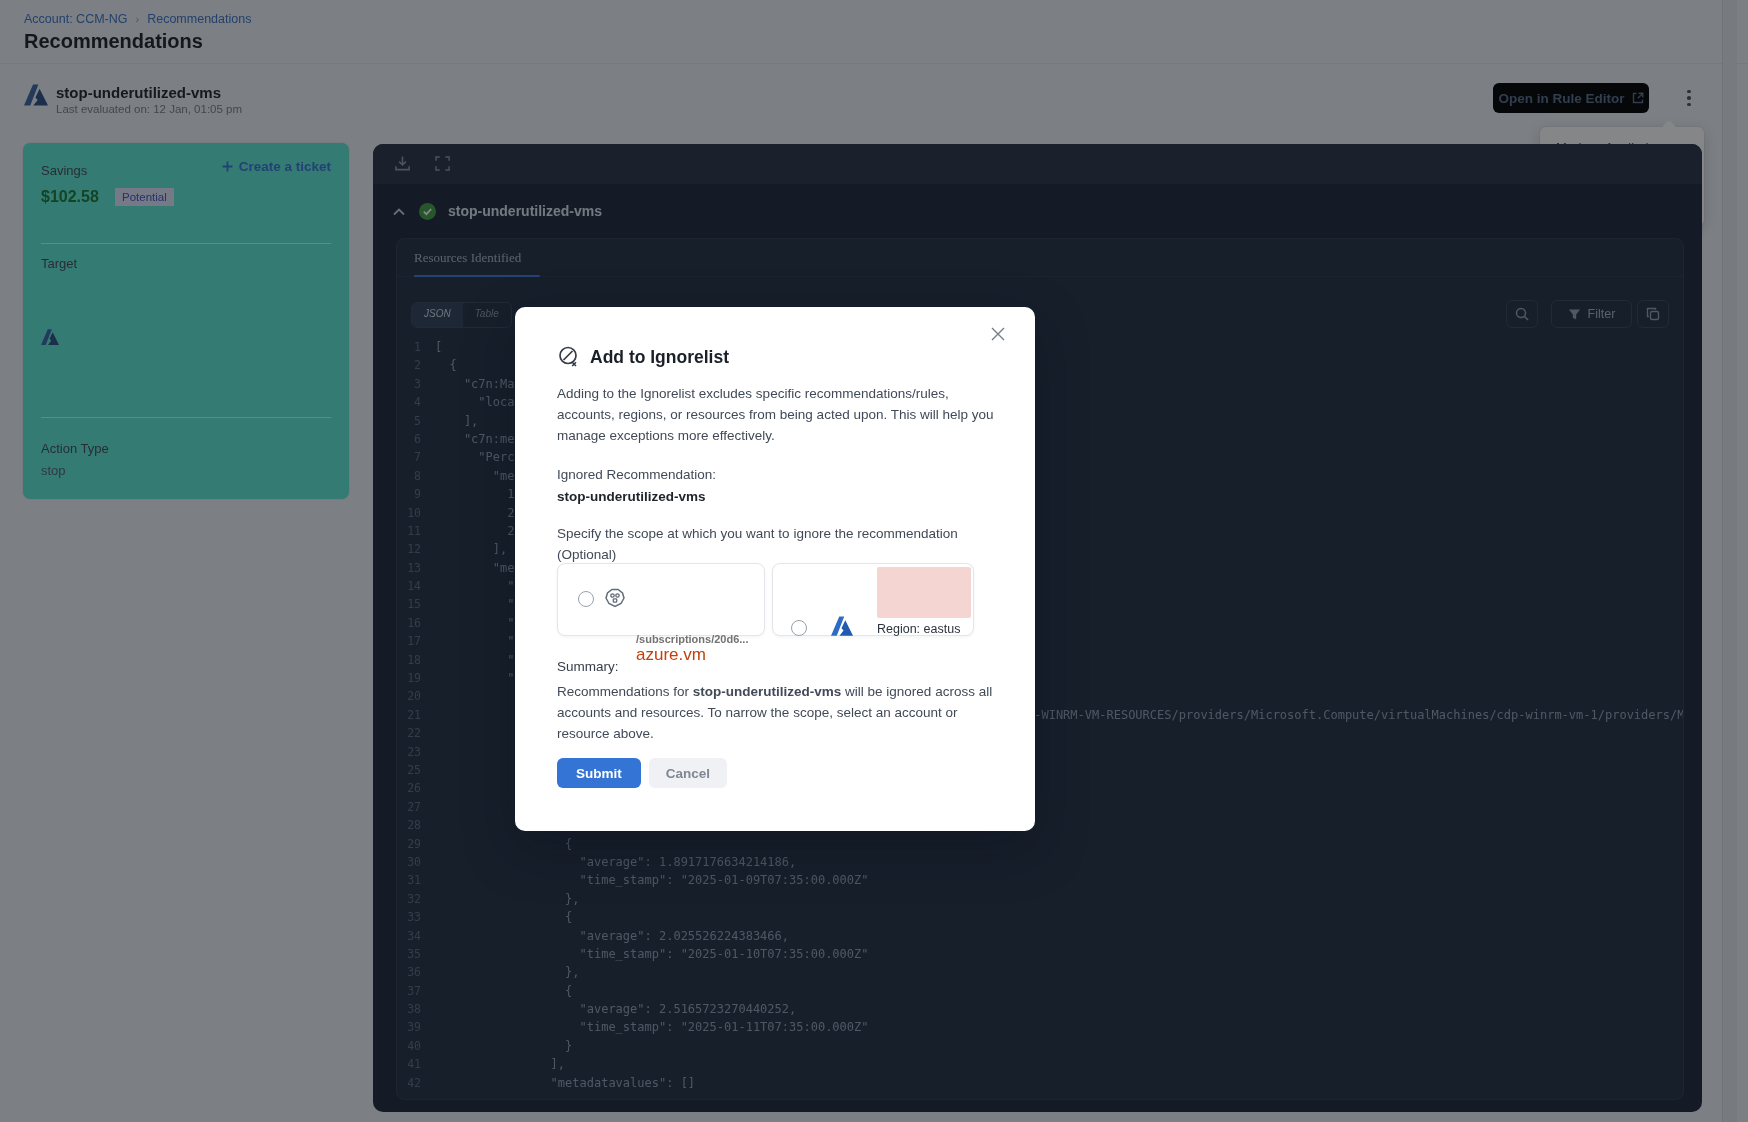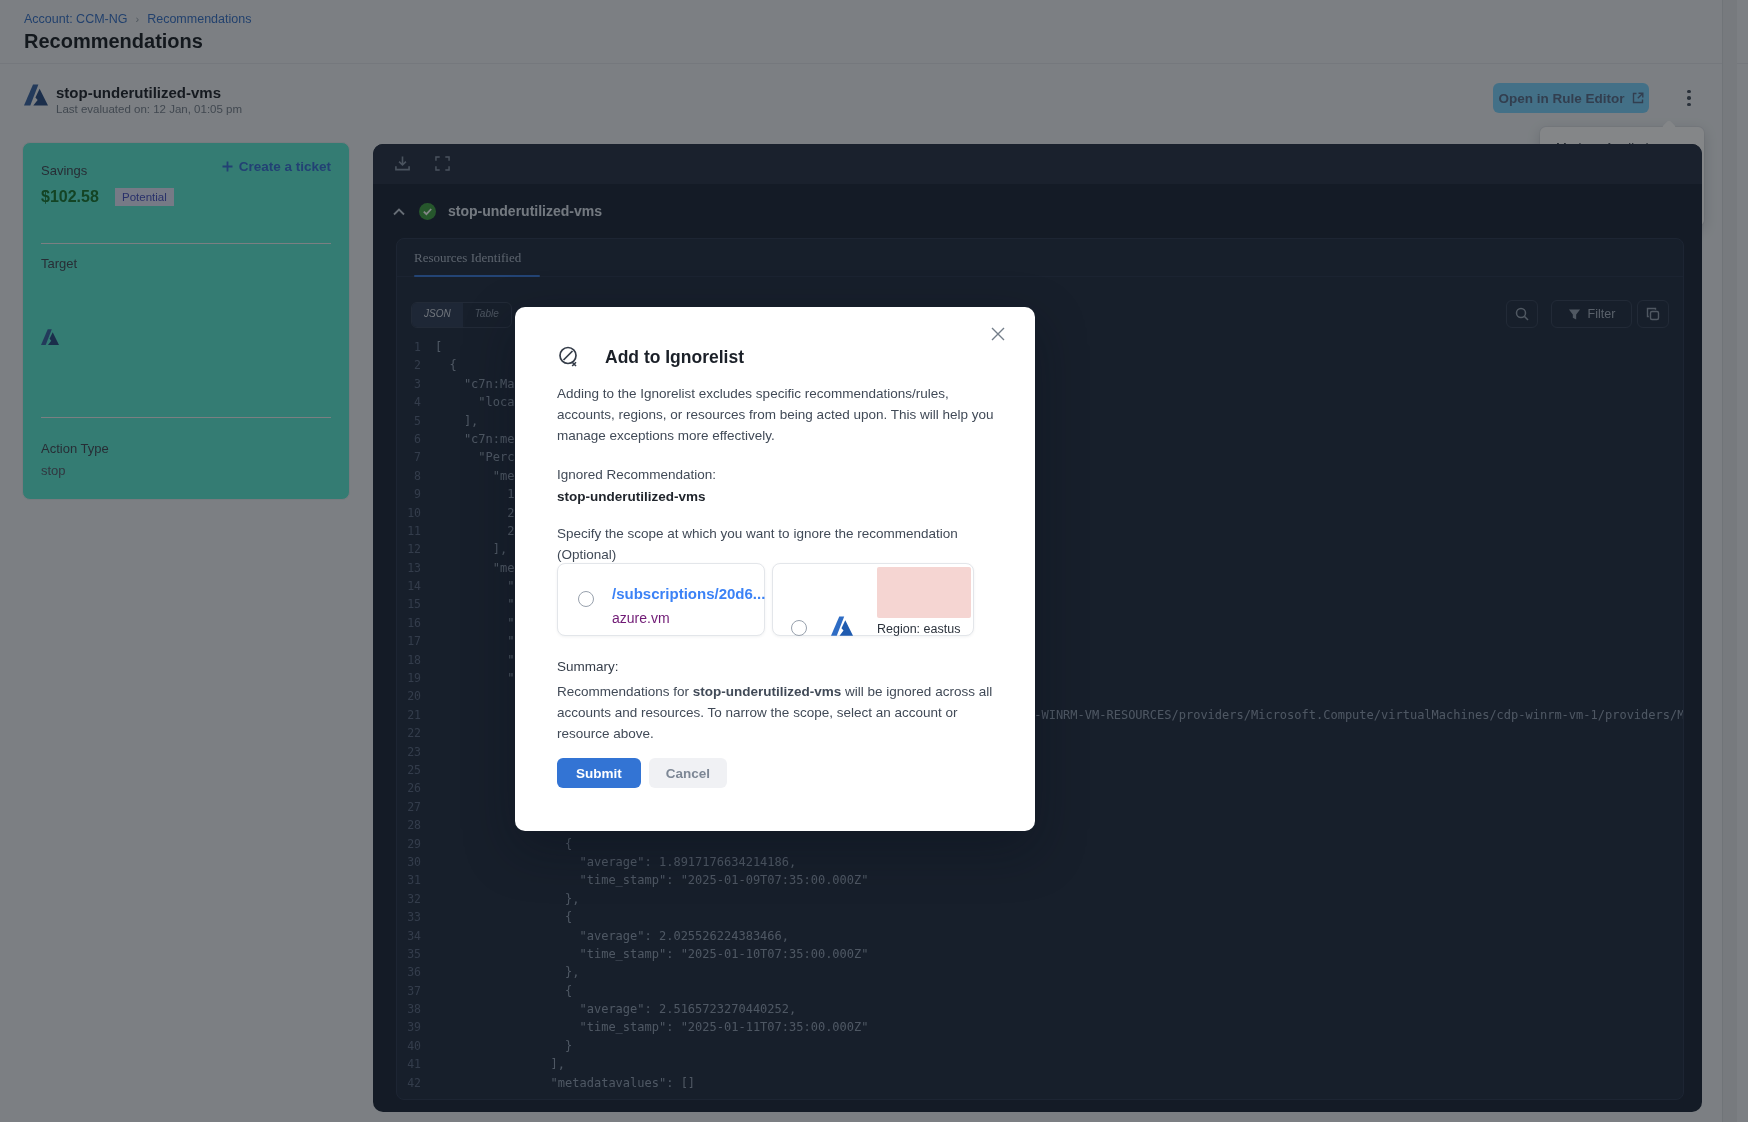--- a/index.html
+++ b/index.html
@@ -11,21 +11,21 @@
   #page { position:absolute; inset:0; }
   .breadcrumb { left:24px; top:12px; font-size:12.5px; color:#3b74c9; display:flex; gap:8px; align-items:center; }
   .crumb-sep { color:#97a1ad; font-size:11px; }
   .page-title { left:24px; top:30px; font-size:20px; font-weight:700; color:#1d2229; }
   .header-divider { left:0; top:63px; width:1748px; height:1px; background:#e0e3e8; }
 
   .azure-badge { width:24px; height:22px; }
   .rule-name { left:56px; top:84px; font-size:15px; font-weight:700; color:#22272f; }
   .rule-sub { left:56px; top:103px; font-size:11.5px; color:#79828f; }
 
-  .open-editor-btn { left:1493px; top:83px; width:156px; height:30px; background:#7dd3fc; border:none;
+  .open-editor-btn { left:1493px; top:83px; width:156px; height:30px; background:#000000; border:none;
     border-radius:6px; font-family:inherit; font-size:13.5px; font-weight:700; color:#5a6e8c;
     display:flex; align-items:center; justify-content:center; gap:7px; cursor:pointer; }
   .kebab-btn { left:1676px; top:84px; width:26px; height:28px; background:transparent; border:none; cursor:pointer;
     display:flex; flex-direction:column; align-items:center; justify-content:center; gap:3px; }
   .kebab-btn i { width:3.5px; height:3.5px; border-radius:50%; background:#4a5563; }
 
   .dropdown { left:1540px; top:127px; width:164px; background:#ffffff; border-radius:6px;
     box-shadow:0 4px 14px rgba(20,28,40,.18), 0 0 0 1px rgba(20,28,40,.04); padding:6px 0; }
   .dropdown .caret { position:absolute; top:-5px; right:30px; width:10px; height:10px; background:#fff;
     transform:rotate(45deg); border-radius:2px; }
@@ -66,31 +66,31 @@
   .code-area { position:absolute; left:0; top:99px; width:100%; height:763px; overflow:hidden; }
   .code-row { display:flex; height:18.4px; line-height:18.4px; font-family:"DejaVu Sans Mono", monospace; font-size:12px; white-space:pre; }
   .code-row .ln { width:38px; text-align:right; padding-right:14px; color:#5d6b85; flex:none; font-size:11.5px; }
   .code-row .ct { color:#93a1b5; }
 
   
   #overlay { position:absolute; inset:0; background:rgba(10,13,18,0.5); z-index:50; }
   #modal { position:absolute; left:515px; top:307px; width:520px; height:524px; background:#ffffff; border-radius:10px;
     box-shadow:0 18px 50px rgba(10,15,25,.35); z-index:60; }
   .modal-close { position:absolute; right:26px; top:17px; width:22px; height:22px; background:none; border:none; cursor:pointer; }
-  .modal-title-row { position:absolute; left:42px; top:38px; display:flex; align-items:center; gap:24px; }
+  .modal-title-row { position:absolute; left:42px; top:38px; display:flex; align-items:center; gap:9px; }
   .modal-title { font-size:17.5px; font-weight:700; color:#1b2028; }
   .modal-desc { position:absolute; left:42px; top:76px; width:440px; font-size:13.5px; line-height:21px; color:#414a57; }
   .ignored-label { position:absolute; left:42px; top:160px; font-size:13.5px; color:#414a57; }
   .ignored-value { position:absolute; left:42px; top:182px; font-size:13.5px; font-weight:700; color:#20252c; }
   .scope-label { position:absolute; left:42px; top:216px; width:460px; font-size:13.5px; line-height:21px; color:#414a57; }
   .scope-card { position:absolute; top:256px; background:#fff; border:1px solid #e3e6ea; border-radius:8px;
     box-shadow:0 1px 3px rgba(25,32,44,.06); height:73px; cursor:pointer; }
   .radio { width:16px; height:16px; border:1.5px solid #98a1ad; border-radius:50%; background:#fff; flex:none; }
-  .scope-link { font-size:15px; font-weight:700; color:#3b82f6; }
-  .scope-sub { font-size:14px; color:#701a75; margin-top:8px; }
+  .scope-link { font-size:11px; font-weight:700; color:#737373;margin-top:48px; }
+  .scope-sub { font-size:17px; color:#c2410c; margin-top:0; }
   .pink-thumb { width:94px; height:51px; background:#f5d5d2; border-radius:2px; }
   .region-label { font-size:12.5px; color:#2c333d; }
   .summary-label { position:absolute; left:42px; top:352px; font-size:13.5px; font-weight:500; color:#353d49; }
   .summary-text { position:absolute; left:42px; top:374px; width:450px; font-size:13.5px; line-height:21px; color:#414a57; }
   .btn-row { position:absolute; left:42px; top:451px; display:flex; gap:8px; }
   .btn-submit { background:#3374d4; color:#fff; border:none; border-radius:6px; height:30px; padding:0 19px;
     font-family:inherit; font-size:13.5px; font-weight:700; cursor:pointer; }
   .btn-cancel { background:#f0f1f4; color:#7d8795; border:none; border-radius:6px; height:30px; padding:0 17px;
     font-family:inherit; font-size:13.5px; font-weight:700; cursor:pointer; }
 

